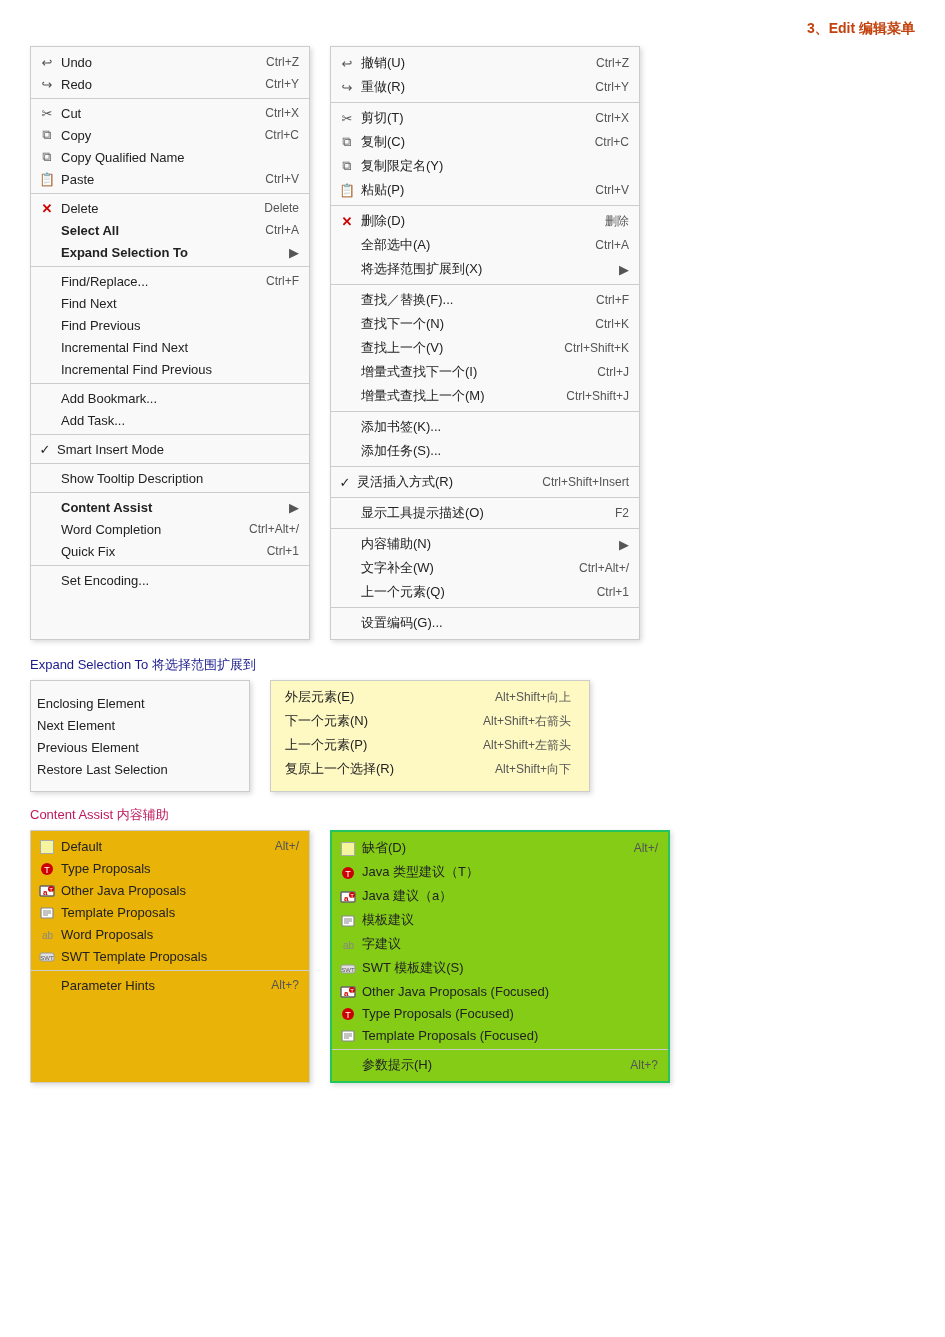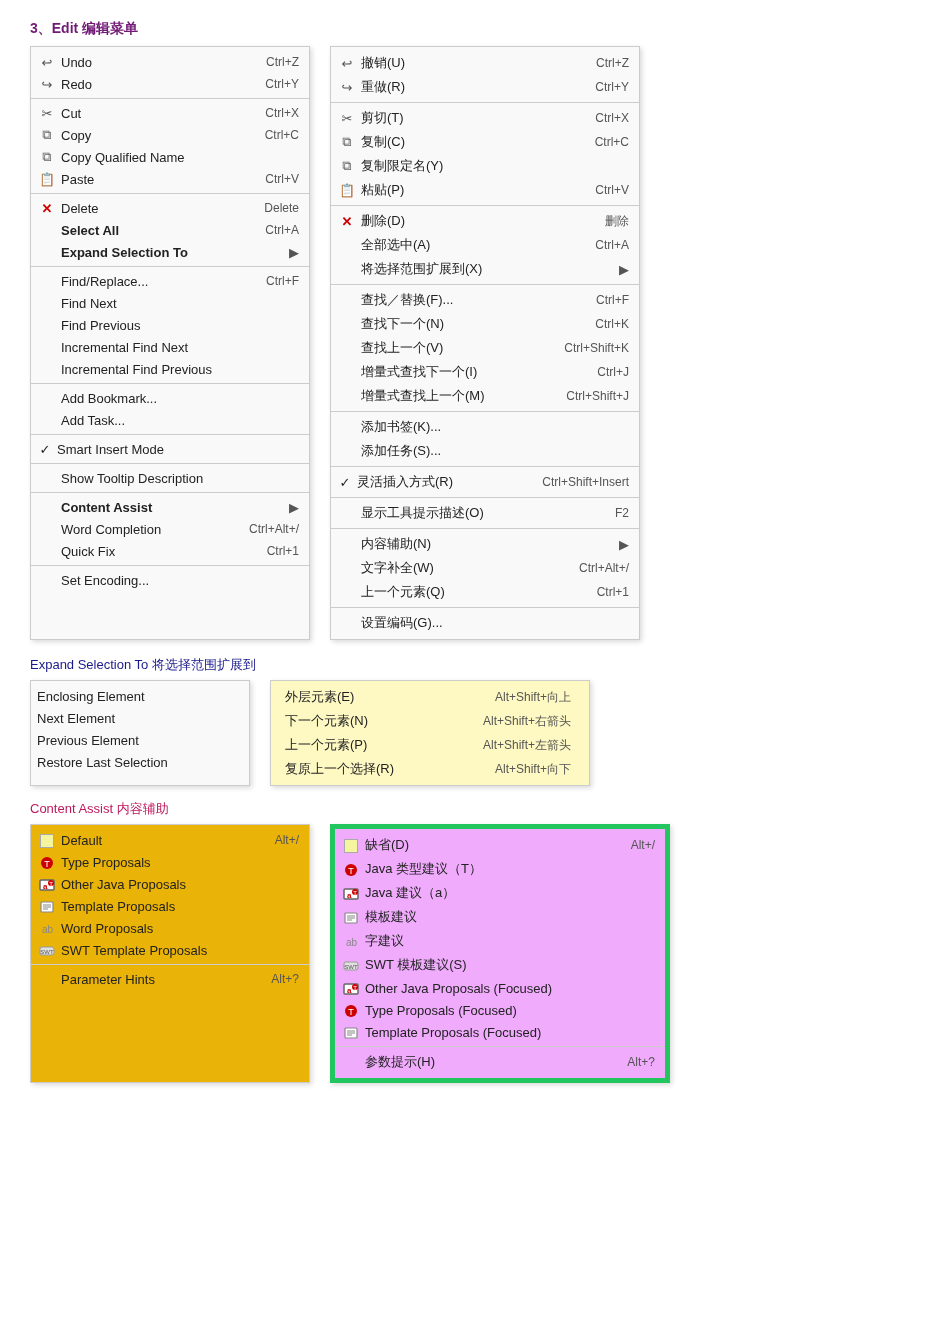--- a/index.html
+++ b/index.html
@@ -8,22 +8,23 @@
       font-family: 'Segoe UI', Arial, sans-serif;
       font-size: 13px;
       color: #222;
       padding: 20px 30px;
       width: 945px;
       min-height: 1337px;
     }
     .section-title {
       font-size: 14px;
       font-weight: bold;
-      color: #701a75;
+      color: #c2410c;
       margin-bottom: 8px;
+      text-align: right;
     }
     .menus-row {
       display: flex;
       gap: 20px;
       margin-bottom: 16px;
     }
     .menu-box {
       border: 1px solid #ccc;
       background: #f9f9f9;
       min-width: 280px;
@@ -80,21 +81,21 @@
     }
     .submenu-row {
       display: flex;
       gap: 0;
       margin-bottom: 14px;
     }
     .submenu-box {
       border: 1px solid #ccc;
       background: #f9f9f9;
       min-width: 220px;
-      padding: 4px 0;
+      padding: 11px 0;
       box-shadow: 2px 2px 5px rgba(0,0,0,0.15);
     }
     .submenu-box-right {
       border: 1px solid #ccc;
       background: #fef9c3;
       min-width: 320px;
       padding: 4px 8px;
       box-shadow: 2px 2px 5px rgba(0,0,0,0.15);
       margin-left: 20px;
     }
@@ -109,22 +110,22 @@
       margin-bottom: 10px;
     }
     .ca-left {
       border: 1px solid #ccc;
       background: #eab308;
       min-width: 280px;
       padding: 4px 0;
       box-shadow: 2px 2px 5px rgba(0,0,0,0.15);
     }
     .ca-right {
-      border: 5px solid #22c55e;
-      background: #f0abfc;
+      border: 2px solid #22c55e;
+      background: #84cc16;
       min-width: 320px;
       padding: 4px 0;
       box-shadow: 2px 2px 5px rgba(0,0,0,0.15);
     }
     
     .icon-undo { color: #888; }
     .icon-redo { color: #888; }
     .icon-cut { color: #c00; font-size: 15px; }
     .icon-delete { color: #c00; font-weight: bold; font-size: 14px; }
     .icon-default { display:inline-block; width:14px; height:14px; background:#f5f5a0; border:1px solid #999; font-size:8px; text-align:center; line-height:14px; }

